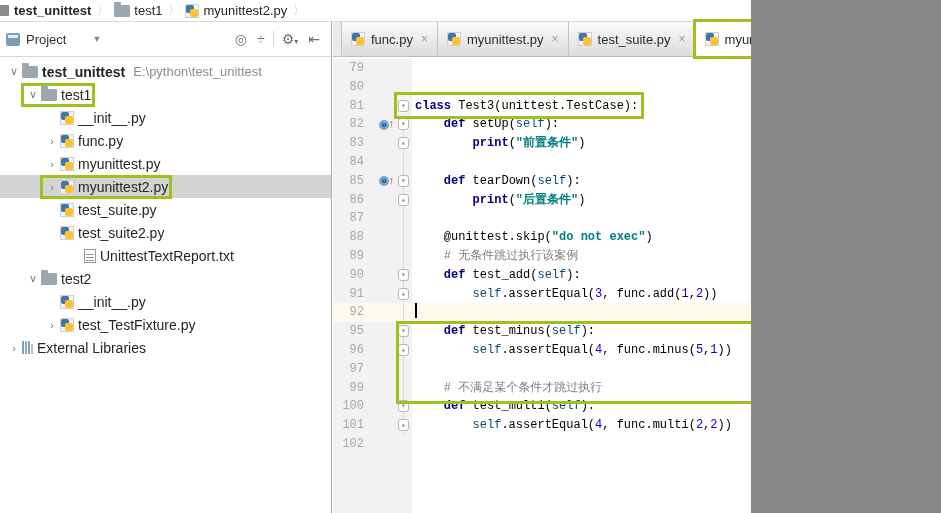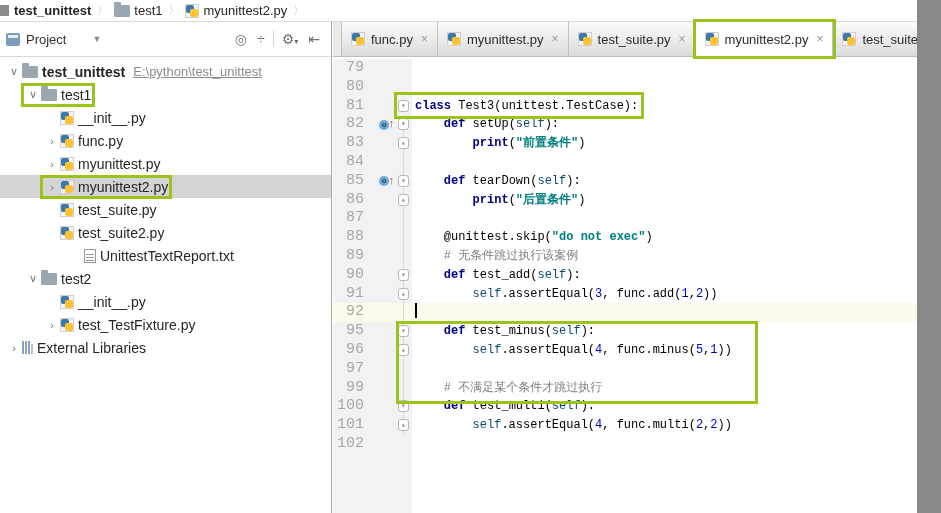--- a/index.html
+++ b/index.html
@@ -1,18 +1,18 @@
 <!DOCTYPE html>
 <html><head>
 <meta charset="utf-8">
 <style>
   :root{ --ann:#9cc21e; --gutter:#f2f2f2; --caretrow:#fcfaed; --border:#c9c9c9; }
   *{box-sizing:border-box;}
   body{margin:0;background:#888;}
-  #app{position:relative;width:917px;height:513px;background:#fff;overflow:hidden;
+  #app{position:relative;width:751px;height:513px;background:#fff;overflow:hidden;
        font-family:"Liberation Sans",sans-serif;color:#262626;}
 
   
   .crumbs{position:absolute;left:0;top:0;width:941px;height:22px;display:flex;align-items:center;
           gap:3px;padding-left:2px;background:#fff;border-bottom:1px solid #dadada;font-size:13px;}
   .crumb{display:flex;align-items:center;gap:4px;padding:0 2px;cursor:pointer;}
   .crumb.bold{font-weight:bold;}
   .chev{color:#b9b9b9;font-size:11px;margin:0 1px;}
   .winicon{width:9px;height:11px;background:#8a8a8a;margin-left:-2px;}
 
@@ -28,21 +28,21 @@
   .hicon{color:#6f6f6f;font-size:14px;padding:0 5px;cursor:pointer;line-height:1;}
   .hsep{width:1px;height:16px;background:#d5d5d5;margin:0 3px;}
 
   
   .tree{padding-top:3px;font-size:14px;}
   .trow{height:23px;display:flex;align-items:center;white-space:nowrap;cursor:pointer;}
   .trow.selected{background:#d4d4d4;}
   .t-arrow{width:16px;text-align:center;color:#7a7a7a;font-size:11px;flex:none;}
   .t-label{margin-left:4px;}
   .t-label.bold{font-weight:bold;}
-  .t-path{margin-left:8px;color:#8c8c8c;font-size:13px;text-decoration:underline;}
+  .t-path{margin-left:8px;color:#8c8c8c;font-size:13px;}
   .annot-wrap{display:inline-flex;align-items:center;outline:3px solid var(--ann);outline-offset:1px;}
 
   
   .i-folder{width:16px;height:12px;background:#9aa7b0;border-radius:1px;position:relative;flex:none;}
   .i-folder::before{content:"";position:absolute;left:0;top:-3px;width:7px;height:3px;background:#9aa7b0;
                     border-radius:1px 1px 0 0;}
   .i-py{width:14px;height:14px;position:relative;flex:none;background:#f4f4f4;border:1px solid #cfcfcf;}
   .i-py::before{content:"";position:absolute;left:0px;top:0px;width:8px;height:8px;background:#3c78aa;border-radius:2px;}
   .i-py::after{content:"";position:absolute;right:0px;bottom:0px;width:8px;height:8px;background:#ffc331;border-radius:2px;}
   .i-txt{width:12px;height:14px;background:#fdfdfd;border:1px solid #9a9a9a;flex:none;
@@ -62,21 +62,21 @@
        background:linear-gradient(#fbfbfb,#dcdcdc);cursor:pointer;color:#2b2b2b;white-space:nowrap;}
   .tab:first-child{border-left:1px solid #c2c2c2;}
   .tab.selected{background:#fff;position:relative;z-index:4;outline:3px solid var(--ann);outline-offset:0px;}
   .tab-close{color:#9a9a9a;font-size:12px;margin-left:2px;cursor:pointer;}
 
   
   .editor{position:absolute;left:333px;top:57px;width:608px;bottom:0;background:#fff;padding-top:2px;
           font-family:"Liberation Mono","DejaVu Sans Mono",monospace;font-size:12px;}
   .erow{display:flex;height:18.8px;line-height:18.8px;white-space:pre;}
   .g-num{width:44px;flex:none;background:var(--gutter);color:#a8a8a8;text-align:right;
-         padding-right:13px;font-size:15px;}
+         padding-right:13px;font-size:12px;}
   .g-ico{width:20px;flex:none;background:var(--gutter);display:flex;align-items:center;justify-content:center;}
   .g-fold{width:15px;flex:none;background:var(--gutter);position:relative;}
   .g-fold.guide::before{content:"";position:absolute;left:6px;top:0;bottom:0;width:1px;background:#dbdbdb;}
   .code{flex:1;padding-left:3px;color:#000;}
   .erow.caretrow .g-num,.erow.caretrow .g-ico,.erow.caretrow .g-fold,.erow.caretrow .code{background:var(--caretrow);}
   .fm{position:absolute;left:1px;top:3px;width:11px;height:12px;border:1px solid #b8b8b8;border-radius:3px;
       background:#fff;color:#8a8a8a;font-size:8px;line-height:10px;text-align:center;cursor:pointer;z-index:1;}
   .ovr{display:inline-flex;align-items:center;cursor:pointer;}
   .ovr .oc{width:10px;height:10px;border-radius:50%;background:#6faad6;color:#14456e;font-size:8px;
            line-height:10px;text-align:center;font-style:normal;font-weight:bold;}

